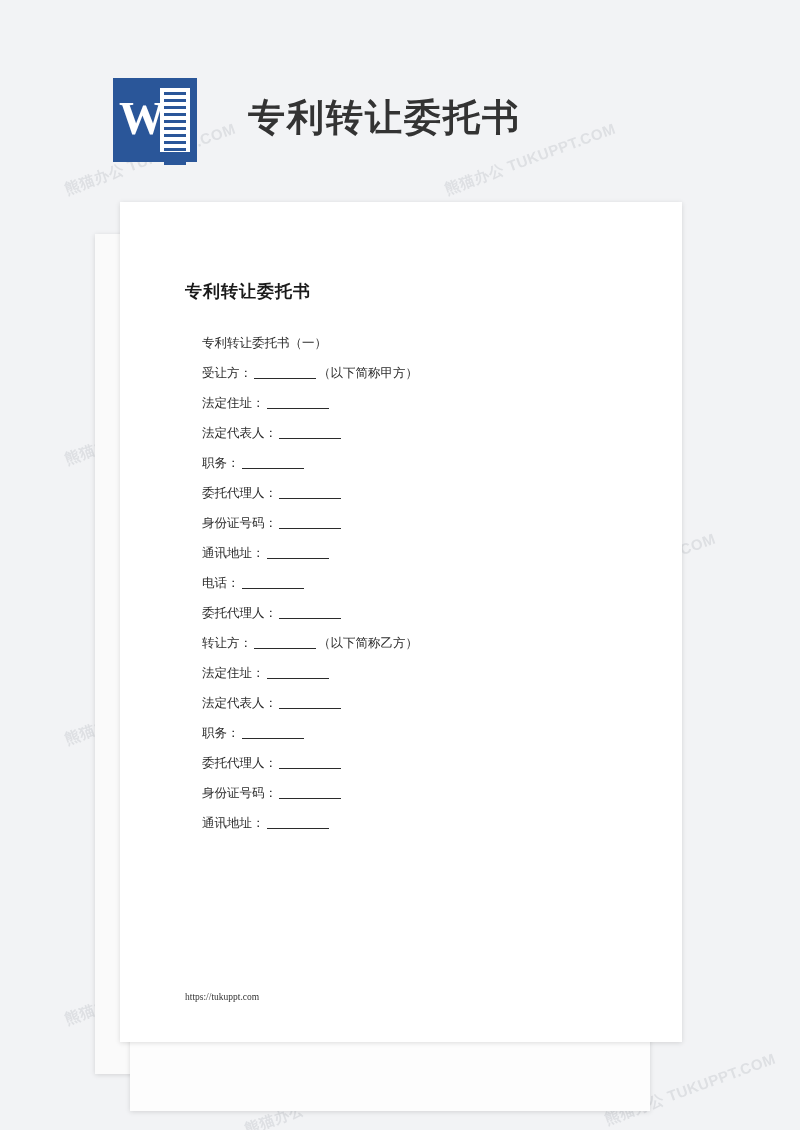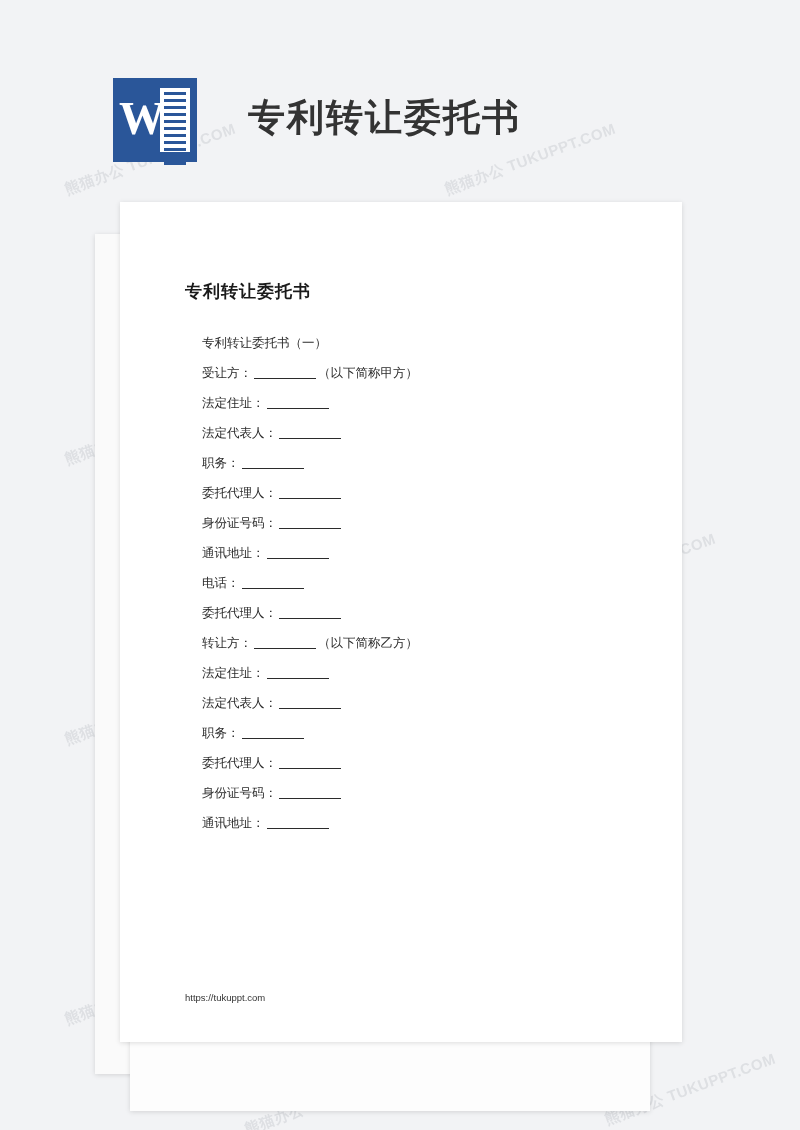--- a/index.html
+++ b/index.html
@@ -159,21 +159,21 @@
     height: 12px;
     margin: 0 2px;
     vertical-align: -2px;
   }
   .doc-url {
     position: absolute;
     left: 65px;
     top: 790px;
     font-size: 9.5px;
     color: #333333;
-    font-family: Liberation Sans, sans-serif;
+    font-family: Liberation Serif, serif;
   }
 </style>
 </head>
 <body>
 
 <div class="header">
   <div class="logo">
     <div class="logo-bg"></div>
     <div class="logo-w">W</div>
     <div class="logo-page">

